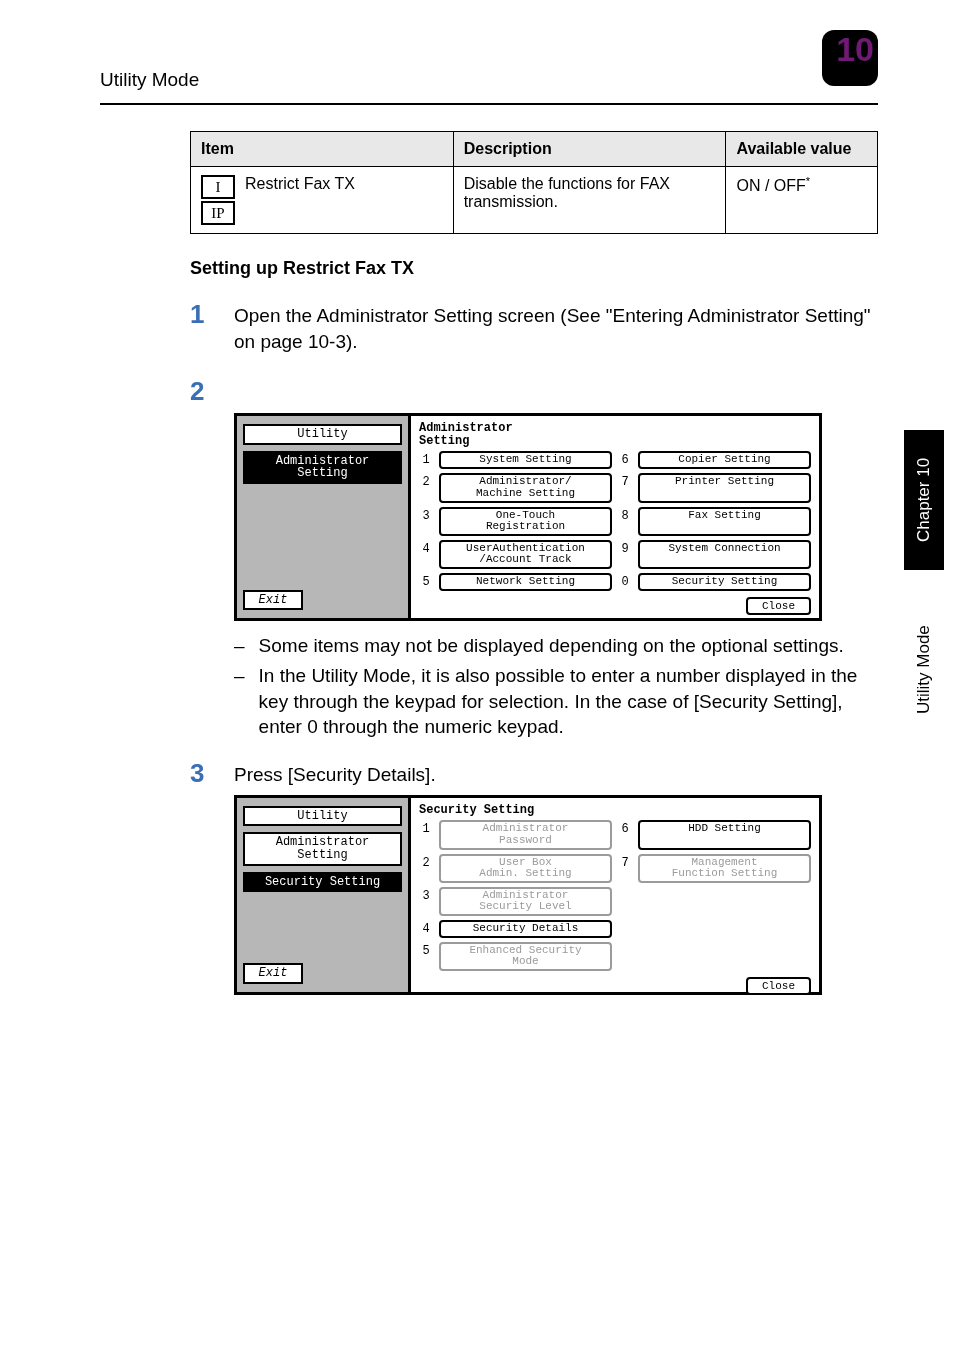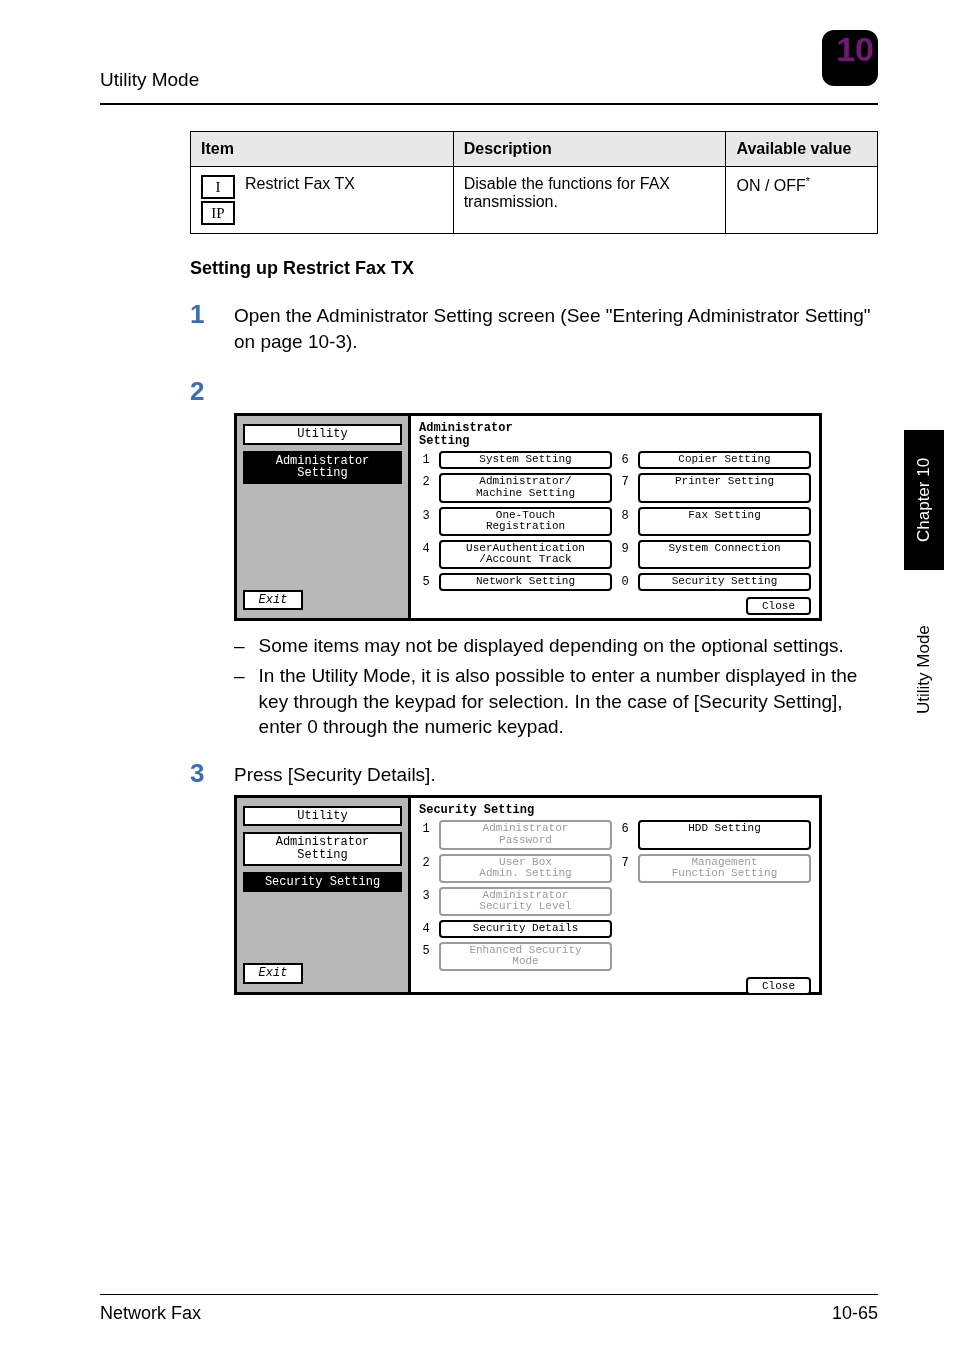--- a/index.html
+++ b/index.html
@@ -220,18 +220,14 @@
           <div class="close-btn">Close</div>
         </div>
     </div>
   </div>
 
   <div class="sidetab">
     <div class="tab-dark">Chapter 10</div>
     <div class="tab-light">Utility Mode</div>
   </div>
 
-  <div class="footer">
-    <div>Network Fax</div>
-    <div>10-65</div>
-  </div>
 
 </div>
 
 </body></html>

